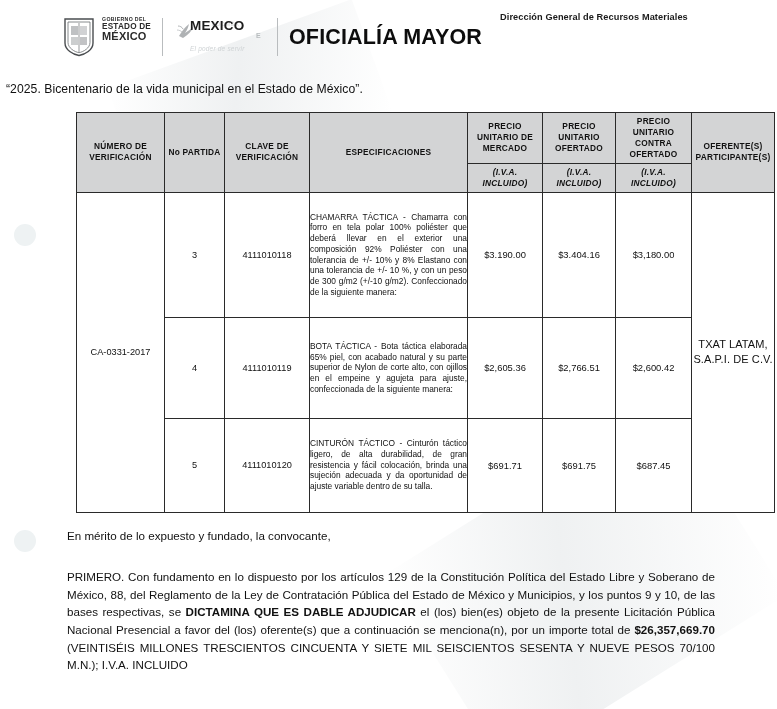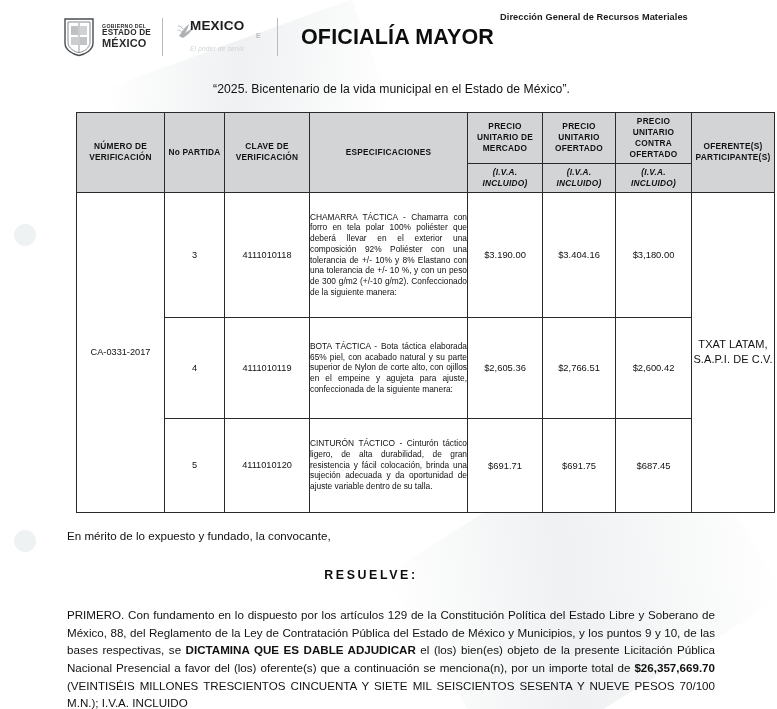--- a/index.html
+++ b/index.html
@@ -44,21 +44,21 @@
     height: 58px;
     padding: 8px 0 0 0;
     display: flex;
     align-items: center;
   }
   .logo-group {
     display: flex;
     align-items: center;
     margin-left: 62px;
   }
-  .shield-logo { display: flex; align-items: center; }
+  .shield-logo { display: flex; align-items: flex-start; }
   .shield-svg { display:block; }
   .gob-text {
     margin-left: 6px;
     line-height: 1.08;
     color: #2b2b2b;
   }
   .gob-text .l1 { font-size: 5.2px; letter-spacing: .35px; font-weight: 700; }
   .gob-text .l2 { font-size: 8.2px; letter-spacing: .2px; font-weight: 700; }
   .gob-text .l3 { font-size: 11px;  letter-spacing: .2px; font-weight: 700; }
 
@@ -87,40 +87,38 @@
   .mex-faint-bottom {
     position:absolute; left: 16px; top: 28px;
     font-size: 6.5px; font-style: italic; color:#cfd3d5; letter-spacing:.2px;
   }
   .mex-e {
     position:absolute; left: 82px; top: 15px;
     font-size: 7px; color:#b9bdbf; font-weight:700;
   }
 
   .title-main {
-    margin-left: 12px;
     font-size: 21.5px;
     font-weight: 700;
     letter-spacing: .15px;
     color: #0d0d0d;
     white-space: nowrap;
   }
   .dir-general {
     position: absolute;
     left: 500px;
     top: 12px;
     font-size: 9.2px;
     font-weight: 700;
     color: #1b1b1b;
     letter-spacing: .1px;
   }
 
   
   .motto {
-    text-align: center;
     font-size: 12.2px;
     margin: 16px 0 0 0;
     padding-left: 6px;
     color: #111;
     letter-spacing: .05px;
   }
 
   
   .tbl-wrap { margin: 16px 0 0 76px; width: 698px; }
   table.dict {
@@ -320,18 +318,17 @@
           <td class="price">$691.75</td>
           <td class="price">$687.45</td>
         </tr>
       </tbody>
     </table>
   </div>
 
   <div class="body-area">
     <p class="para para-merito">En mérito de lo expuesto y fundado, la convocante,</p>
 
-    <div class="resuelve">RESUELVE:</div>
 
     <p class="para para-primero"><span>PRIMERO. Con fundamento en lo dispuesto por los artículos 129 de la Constitución Política del Estado Libre y Soberano de México, 88, del Reglamento de la Ley de Contratación Pública del Estado de México y Municipios, y los puntos 9 y 10, de las bases respectivas, se </span><b>DICTAMINA QUE ES DABLE ADJUDICAR</b><span> el (los) bien(es) objeto de la presente Licitación Pública Nacional Presencial a favor del (los) oferente(s) que a continuación se menciona(n), por un importe total de </span><b class="nowrap">$26,357,669.70</b><span> (VEINTISÉIS MILLONES TRESCIENTOS CINCUENTA Y SIETE MIL SEISCIENTOS SESENTA Y NUEVE PESOS 70/100 M.N.); I.V.A. INCLUIDO</span></p>
   </div>
 
 </div>
 
 </body></html>

